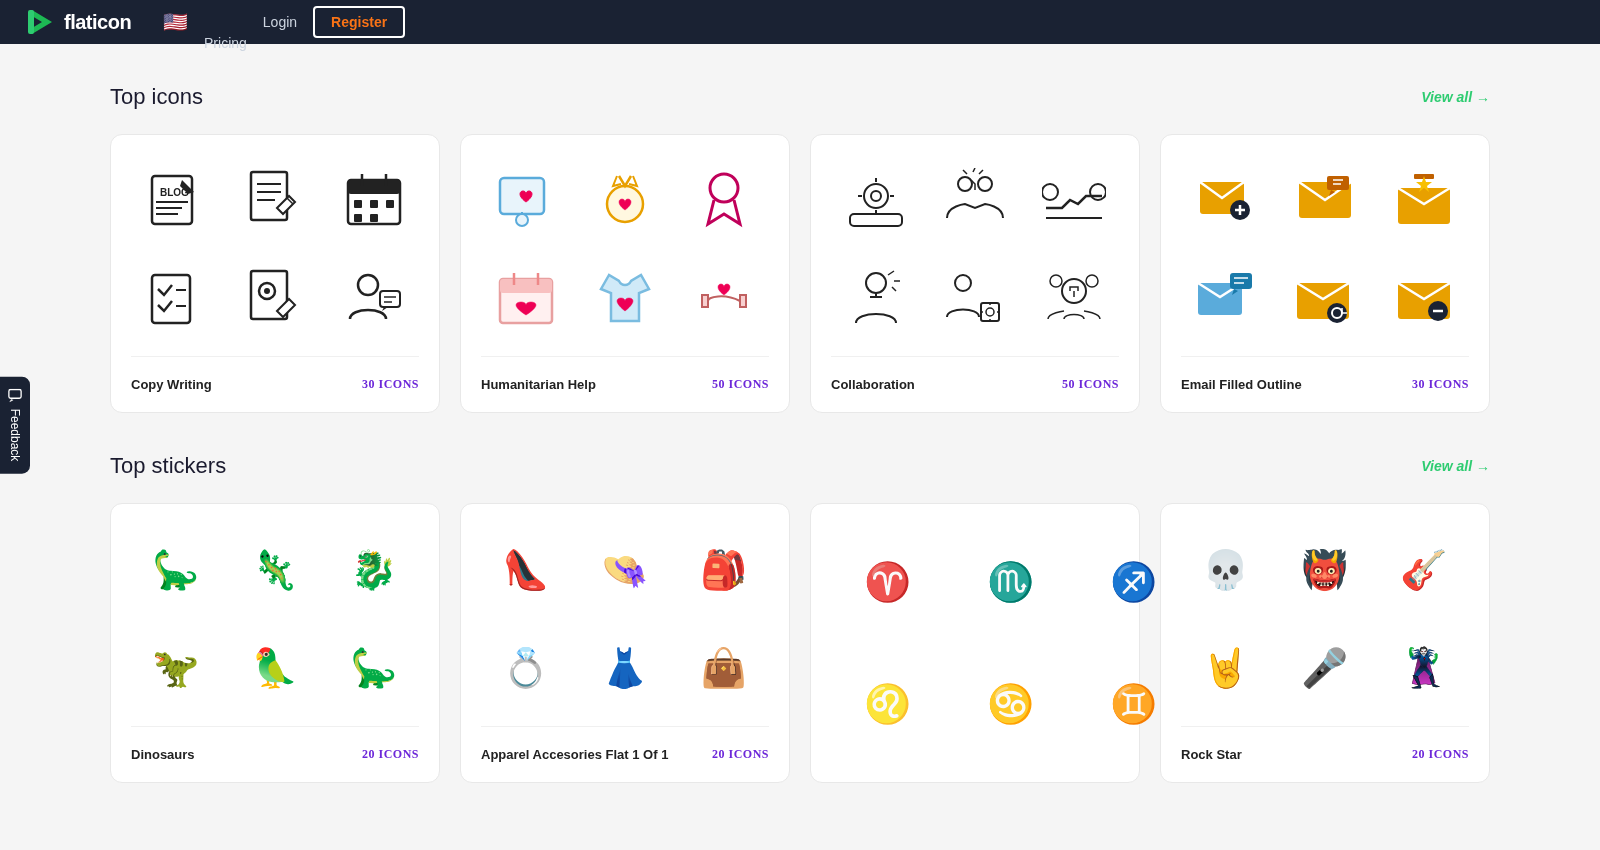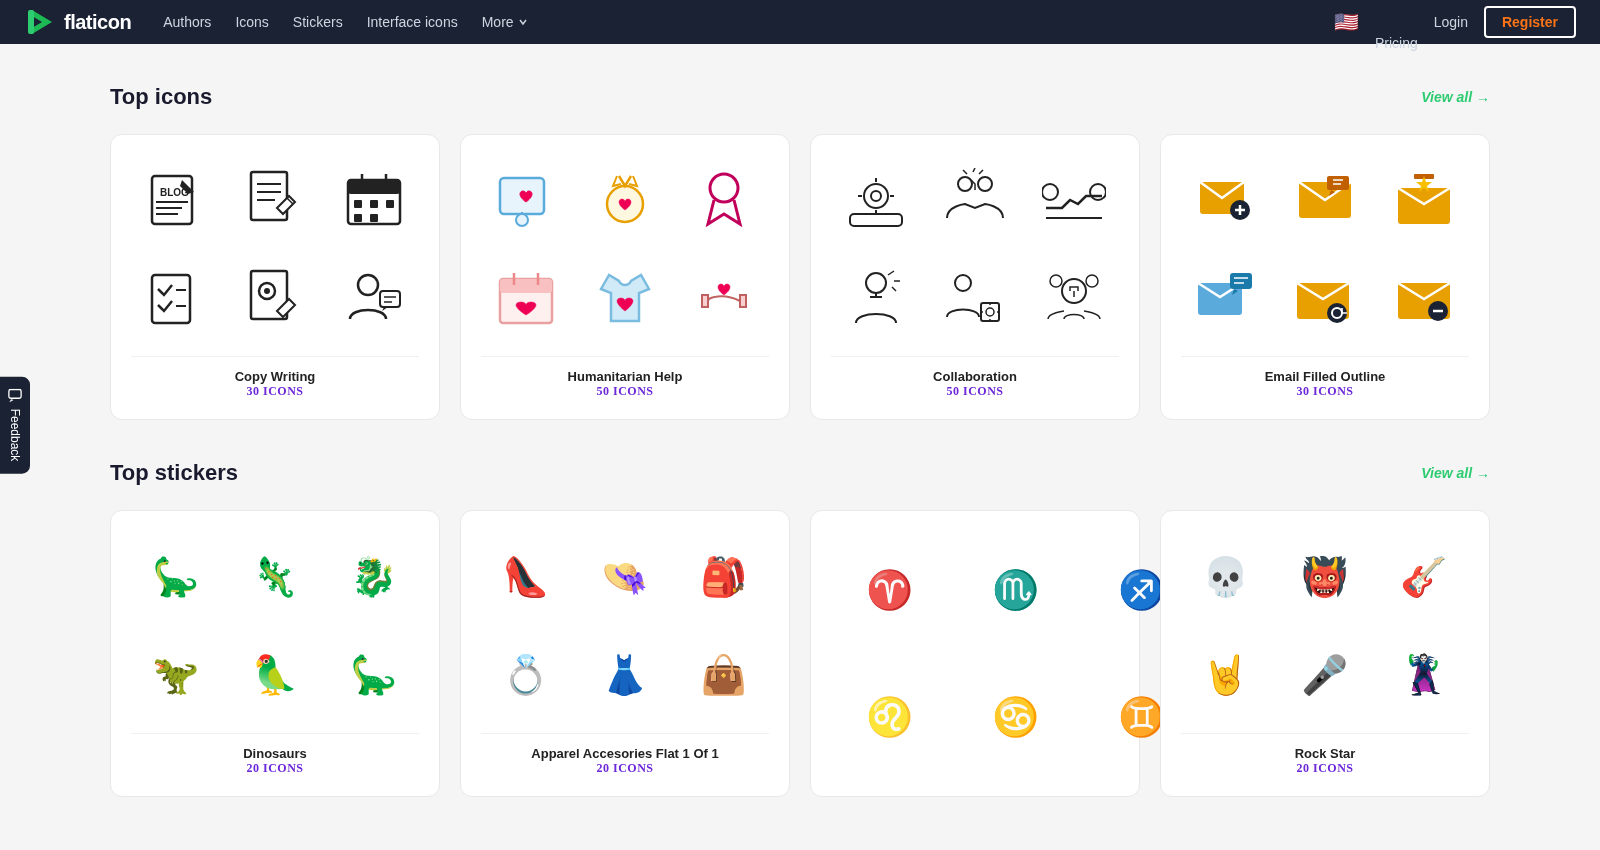--- a/index.html
+++ b/index.html
@@ -88,21 +88,21 @@
     
     .section { margin-bottom: 40px; }
     .section-header {
       display: flex;
       align-items: center;
       justify-content: space-between;
       margin-bottom: 24px;
     }
     .section-title {
       font-size: 22px;
-      font-weight: 700;
+      font-weight: 400;
       color: #1a1a2e;
     }
     .view-all {
       color: #2ecc71;
       font-size: 14px;
       font-weight: 600;
       cursor: pointer;
       text-decoration: none;
       display: flex;
       align-items: center;
@@ -140,23 +140,22 @@
       aspect-ratio: 1;
     }
     .card-icon-cell svg, .card-icon-cell .sticker-placeholder {
       width: 64px;
       height: 64px;
     }
     .card-footer {
       display: flex;
       align-items: center;
       justify-content: space-between;
-      padding-top: 12px;
+      padding-top: 20px;
       border-top: 1px solid #f0f0f0;
-      flex-direction: column;
     }
     .card-name {
       font-size: 13px;
       font-weight: 600;
       color: #222;
     }
     .card-count {
       font-size: 12px;
       font-weight: 700;
       color: #6d28d9;
@@ -199,32 +198,20 @@
 <body>
 
 <nav>
   <a class="nav-logo" href="#">
     <svg class="nav-logo-icon" viewBox="0 0 32 32">
       <polygon points="8,4 28,16 8,28 8,22 18,16 8,10" fill="#1db954"></polygon>
       <rect x="4" y="4" width="6" height="24" fill="#2ecc71" rx="2"></rect>
     </svg>
     <span class="nav-logo-text">flaticon</span>
   </a>
-  <div class="nav-links">
-    <a class="nav-link" href="#">Authors</a>
-    <a class="nav-link" href="#">Icons</a>
-    <a class="nav-link" href="#">Stickers</a>
-    <a class="nav-link" href="#">Interface icons</a>
-    <span class="nav-link">
-      <span>More</span>
-      <svg width="10" height="10" viewBox="0 0 10 10">
-          <path d="M2 3L5 7L8 3" stroke="#cdd5e0" stroke-width="1.5" fill="none"></path>
-        </svg>
-    </span>
-  </div>
   <div class="nav-right">
     <span class="flag-icon">🇺🇸</span>
     <a class="nav-pricing" href="#">Pricing</a>
     <button class="nav-login">Login</button>
     <button class="nav-register">Register</button>
   </div>
 </nav>
 
 <div class="feedback-widget">
   <svg width="14" height="14" viewBox="0 0 16 16">

